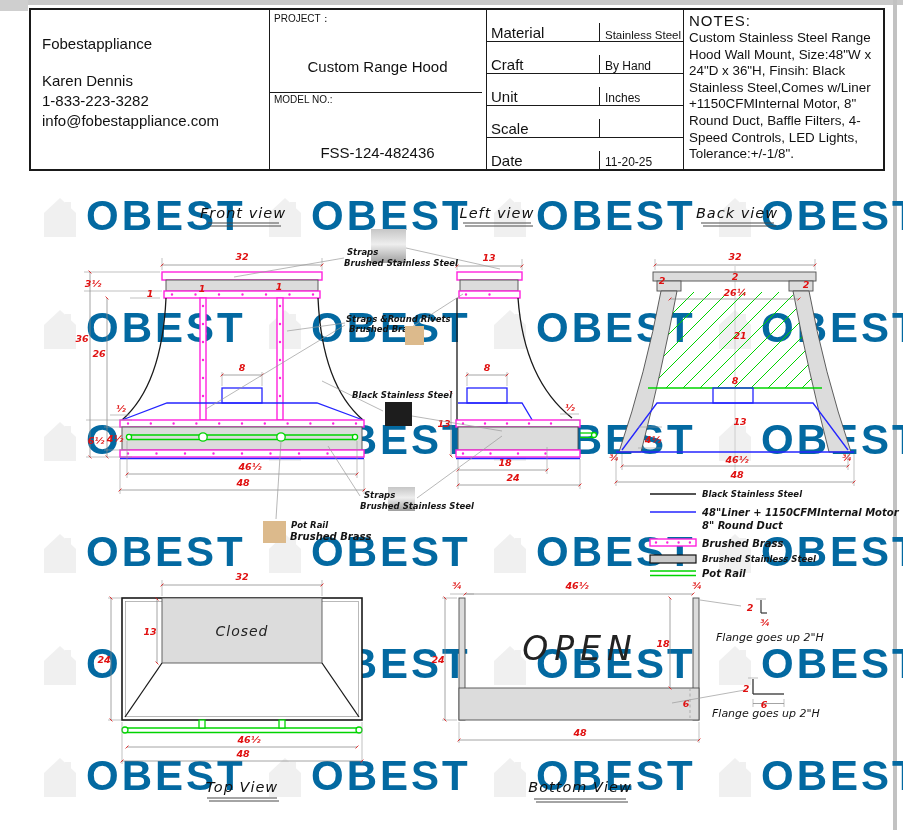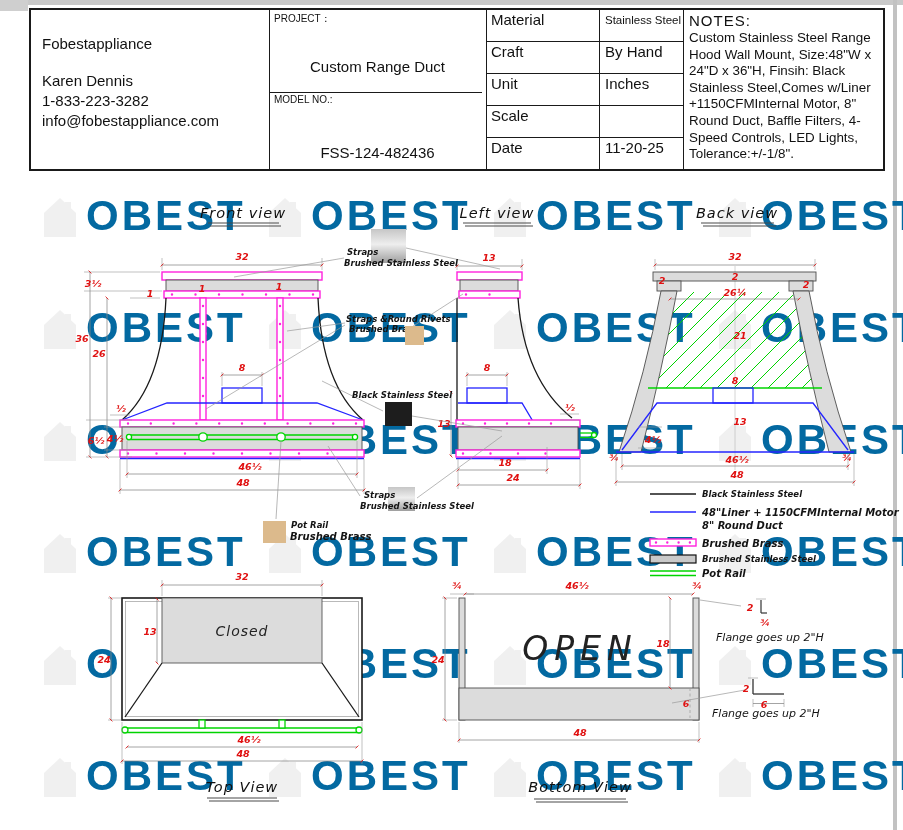--- a/index.html
+++ b/index.html
@@ -21,24 +21,24 @@
   .hline{position:absolute;left:0;right:0;height:0;border-top:1.4px solid #1a1a1a;}
   #company{left:0;top:0;width:238px;height:100%;padding:24px 0 0 11px;font-size:15px;line-height:20px;}
   #company .nm{margin-bottom:17px;}
   #projectcell{left:238px;top:0;width:217px;height:82px;}
   #modelcell{left:238px;top:82px;width:217px;height:93px;}
   .blklabel{position:absolute;left:5px;top:2px;font-size:10px;}
   .blkvalue{position:absolute;left:0;right:0;text-align:center;font-size:15px;}
   #projectcell .blkvalue{top:48px;}
   #modelcell .blkvalue{top:52px;}
   #specs{left:455px;top:0;width:197px;height:100%;display:flex;flex-direction:column;}
-  .srow{flex:1;display:flex;border-bottom:1.3px solid #1a1a1a;}
+  .srow{flex:1;display:flex;border-bottom:1.3px solid #1a1a1a;align-items:flex-end;}
   .srow:last-child{border-bottom:none;}
   .slabel{width:108px;border-right:1.3px solid #1a1a1a;padding:1px 0 0 5px;font-size:15px;}
-  .svalue{flex:1;padding:1px 0 0 5px;font-size:15px;}
+  .svalue{flex:1;padding:1px 0 0 5px;font-size:12px;}
   .svalue.small{font-size:11.5px;padding-top:4px;}
   #notes{left:652px;top:0;width:204px;height:100%;padding:2px 4px 0 6px;}
   #notes .nlabel{font-size:15px;letter-spacing:1px;}
   #notes .ntext{font-size:13.4px;line-height:16.6px;margin-top:1px;}
   
   #draw{left:0;top:0;width:903px;height:830px;z-index:2;}
   
   .dim{stroke:#868686;stroke-width:.75;fill:none;}
   .dm{marker-start:url(#tk);marker-end:url(#tk);}
   .ext{stroke:#979797;stroke-width:.6;fill:none;}
@@ -240,21 +240,21 @@
 <div class="abs" id="tblock">
   <div class="cell" id="company">
     <div class="nm">Fobestappliance</div>
     <div>Karen Dennis</div>
     <div>1-833-223-3282</div>
     <div>info@fobestappliance.com</div>
   </div>
   <div class="vline" style="left:238px"></div>
   <div class="cell" id="projectcell">
     <div class="blklabel">PROJECT：</div>
-    <div class="blkvalue">Custom Range Duct</div>
+    <div class="blkvalue">Custom Range Hood</div>
   </div>
   <div class="hline" style="left:238px;right:401px;top:82px"></div>
   <div class="cell" id="modelcell">
     <div class="blklabel">MODEL NO.:</div>
     <div class="blkvalue">FSS-124-482436</div>
   </div>
   <div class="vline" style="left:455px"></div>
   <div class="cell" id="specs">
     <div class="srow">
         <div class="slabel">Material</div>

